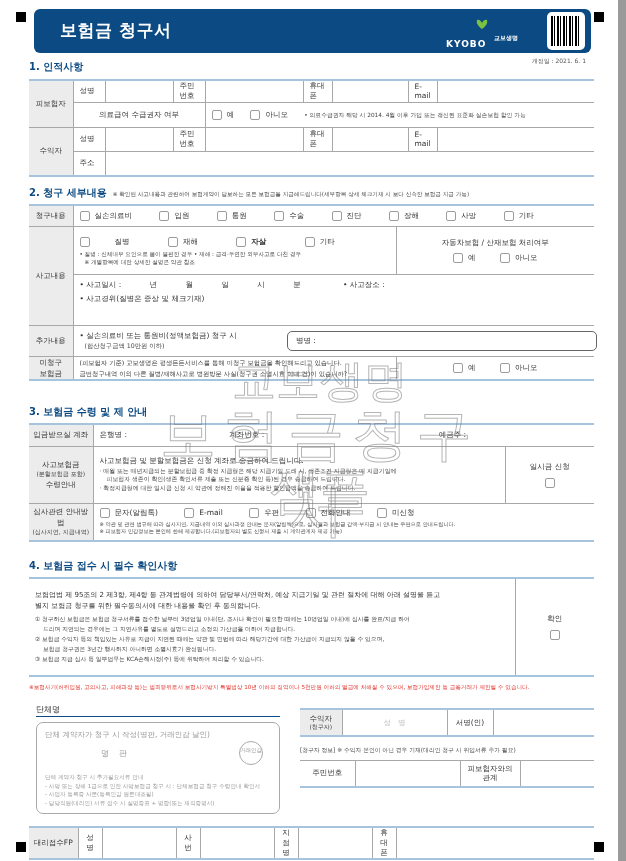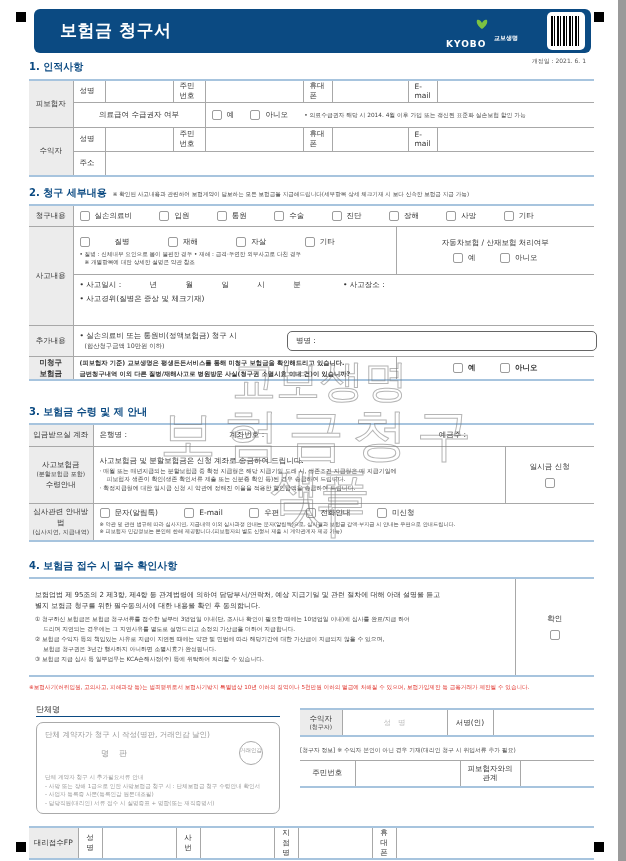--- a/index.html
+++ b/index.html
@@ -141,21 +141,21 @@
       <span class="cb"></span><span class="cb-label" style="margin-right:25px;">사망</span>
       <span class="cb"></span><span class="cb-label">기타</span>
     </td>
   </tr>
   <tr style="height:48px;">
     <td class="head" rowspan="2">사고내용</td>
     <td style="padding-top:3px;">
       <div style="margin-bottom:3px;">
         <span class="cb"></span><span class="cb-label" style="margin-right:36px;margin-left:20px;">질병</span>
         <span class="cb"></span><span class="cb-label" style="margin-right:36px;">재해</span>
-        <span class="cb"></span><span class="cb-label" style="margin-right:36px;">자살</span>
+        <span class="cb"></span><span class="cb-label" style="margin-right:36px;font-weight:bold;">자살</span>
         <span class="cb"></span><span class="cb-label">기타</span>
       </div>
       <span class="small blk" style="font-size:5.6px;white-space:nowrap;">• 질병 : 신체내부 요인으로 몸이 불편한 경우    • 재해 : 급격·우연한 외부사고로 다친 경우</span>
       <span class="small blk" style="font-size:5.6px;padding-left:5px;">※ 개별항목에 대한 상세한 설명은 약관 참조</span>
     </td>
     <td class="center">
       <div style="margin-bottom:5px;">자동차보험 / 산재보험 처리여부</div>
       <span class="cb"></span><span class="cb-label" style="margin-right:22px;">예</span>
       <span class="cb"></span><span class="cb-label" style="margin-right:0;">아니오</span>
     </td>
@@ -177,21 +177,21 @@
   <tr style="height:31px;">
     <td class="head">추가내용</td>
     <td colspan="2" style="white-space:nowrap;">
       <div style="display:inline-block;vertical-align:middle;width:205px;">
         <span class="blk">• 실손의료비 또는 통원비(정액보험금) 청구 시</span>
         <span class="blk small" style="padding-left:5px;font-size:6.3px;">(합산청구금액 10만원 이하)</span>
       </div>
       <span class="bankname" style="vertical-align:middle;"><span>병명 :</span></span>
     </td>
   </tr>
-  <tr style="height:20px;font-weight:bold;">
+  <tr style="height:20px;">
     <td class="head" style="line-height:11px;">
           <span class="blk">미청구</span>
           <span class="blk">보험금</span>
         </td>
     <td style="font-size:6.3px;line-height:11px;white-space:nowrap;">
       <span class="blk">(피보험자 기준) 교보생명은 평생든든서비스를 통해 미청구 보험금을 확인해드리고 있습니다.</span>
       <span class="blk">금번청구내역 이외 다른 질병/재해사고로 병원방문 사실(청구권 소멸시효 이내 건)이 있습니까?</span>
     </td>
     <td class="center">
       <span class="cb"></span><span class="cb-label" style="margin-right:22px;">예</span>

